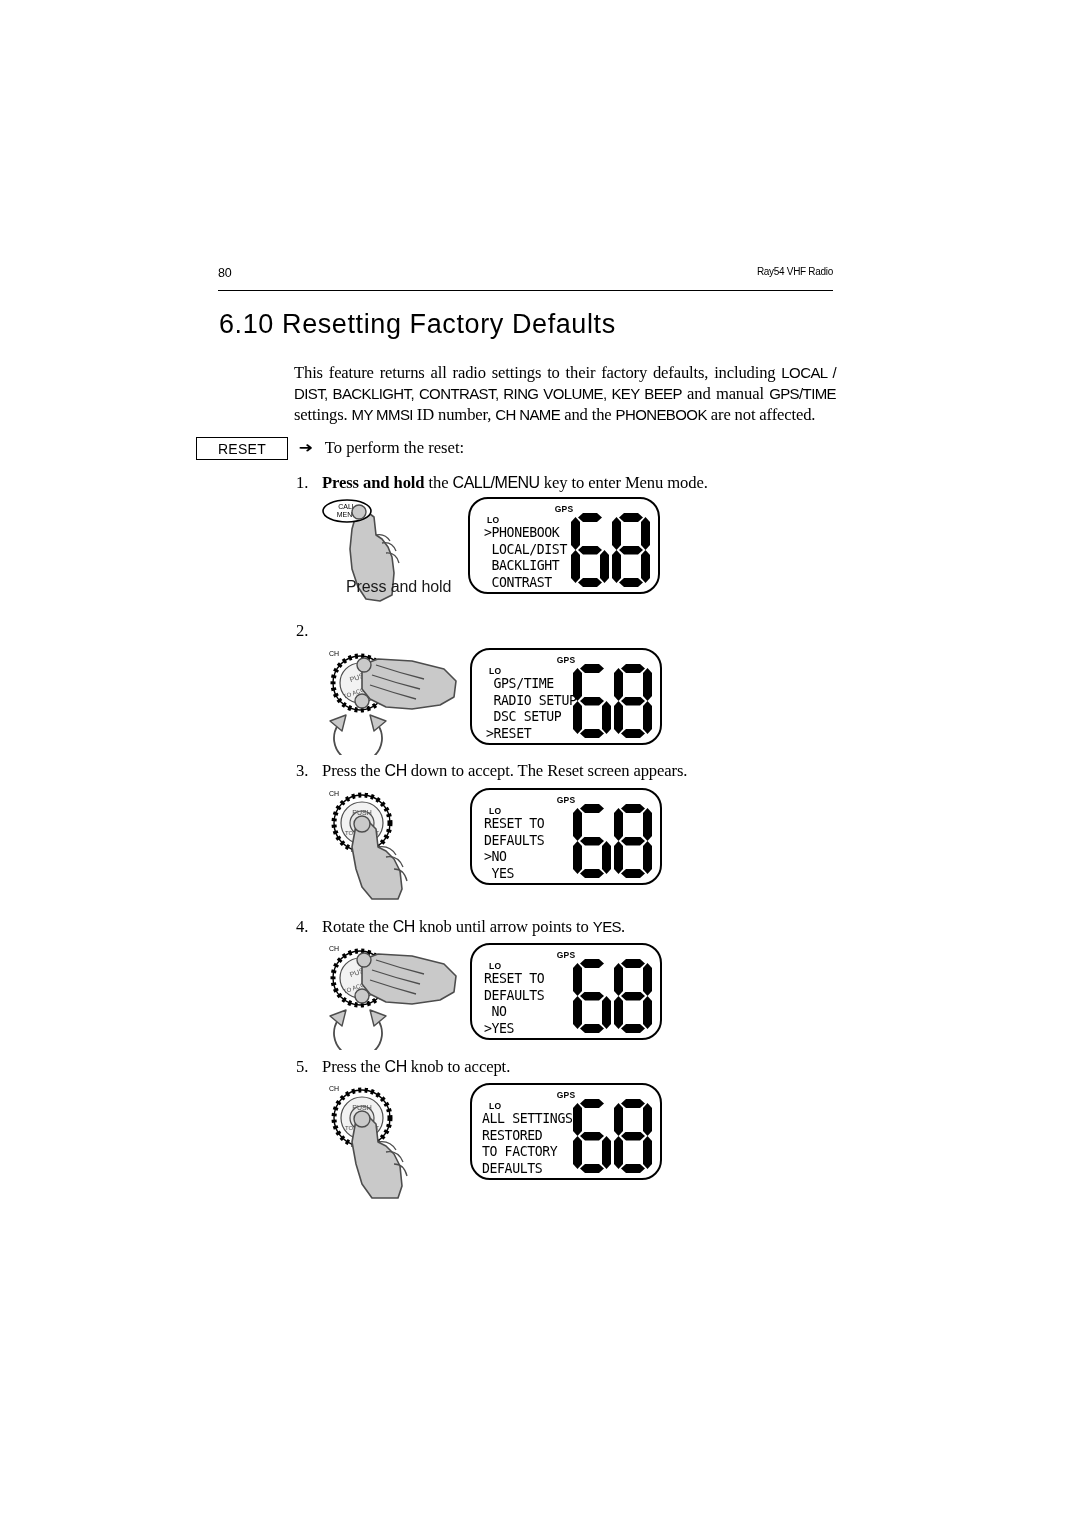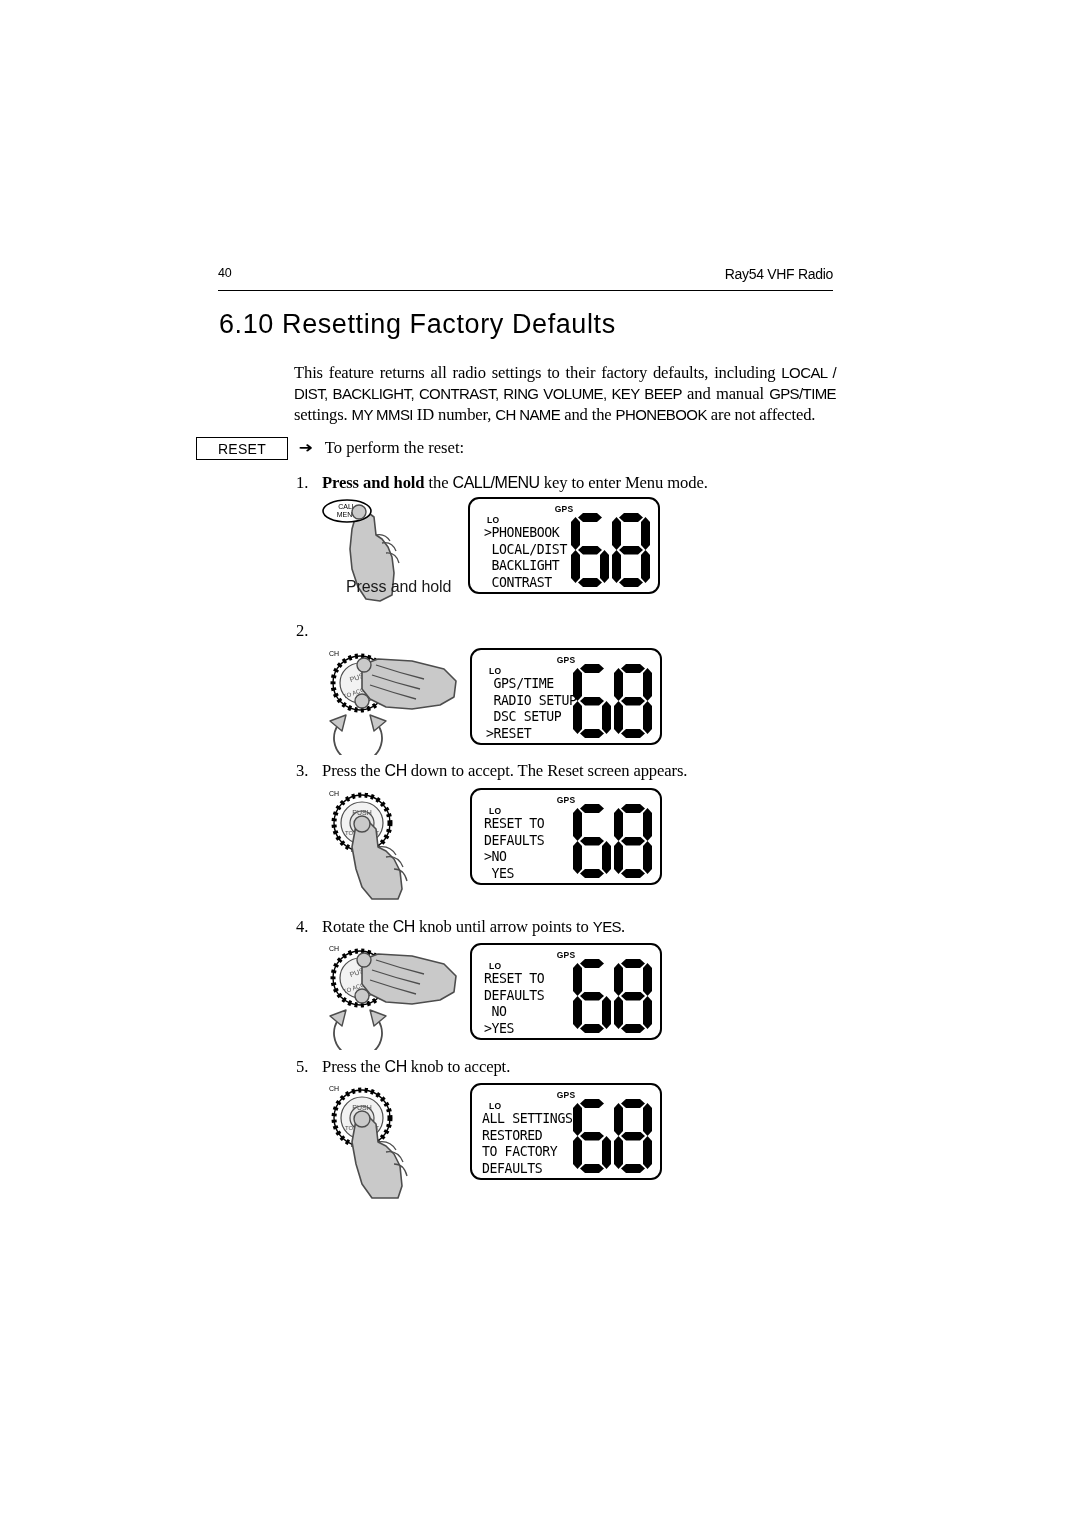--- a/index.html
+++ b/index.html
@@ -35,21 +35,21 @@
     position: absolute;
     left: 0; top: 0;
     font-family: "Liberation Sans", sans-serif;
     font-size: 12.5px;
     letter-spacing: -0.2px;
   }
   .runhead-title {
     position: absolute;
     right: 0; top: 0;
     font-family: "Liberation Sans", sans-serif;
-    font-size: 14px;
+    font-size: 10px;
     letter-spacing: -0.3px;
     white-space: nowrap;
   }
   .runhead-rule {
     position: absolute;
     left: 218px;
     top: 290px;
     width: 615px;
     height: 1px;
     background: #000;
@@ -126,21 +126,21 @@
     white-space: nowrap;
     letter-spacing: -0.1px;
     text-align: center;
   }
   .b { font-weight: bold; }
 
   
   .lcd {
     position: absolute;
     border: 2.4px solid #000;
-    border-radius: 11px;
+    border-radius: 20px;
     background: #fff;
     box-sizing: border-box;
   }
   .lcd-gps {
     position: absolute;
     top: 5px;
     left: 50%;
     transform: translateX(-50%);
     font-family: "Liberation Sans", sans-serif;
     font-size: 8.5px;
@@ -209,21 +209,21 @@
     letter-spacing: -0.1px;
     color: #1a1a1a;
   }
 </style>
 </head>
 <body>
 
 <div class="page">
 
   <div class="runhead">
-    <div class="runhead-page">40</div>
+    <div class="runhead-page">80</div>
     <div class="runhead-title">Ray54 VHF Radio</div>
   </div>
   <div class="runhead-rule"></div>
 
   <div class="section-heading">6.10 Resetting Factory Defaults</div>
 
   <div class="intro"><span>This feature returns all radio settings to their factory defaults, including </span><span class="cond">LOCAL / DIST, BACKLIGHT, CONTRAST, RING VOLUME, KEY BEEP</span><span> and manual </span><span class="cond">GPS/TIME</span><span> settings. </span><span class="cond">MY MMSI</span><span> ID number, </span><span class="cond">CH NAME</span><span> and the </span><span class="cond">PHONEBOOK</span><span> are not affected.</span></div>
 
   <div class="margin-badge">RESET</div>
 

